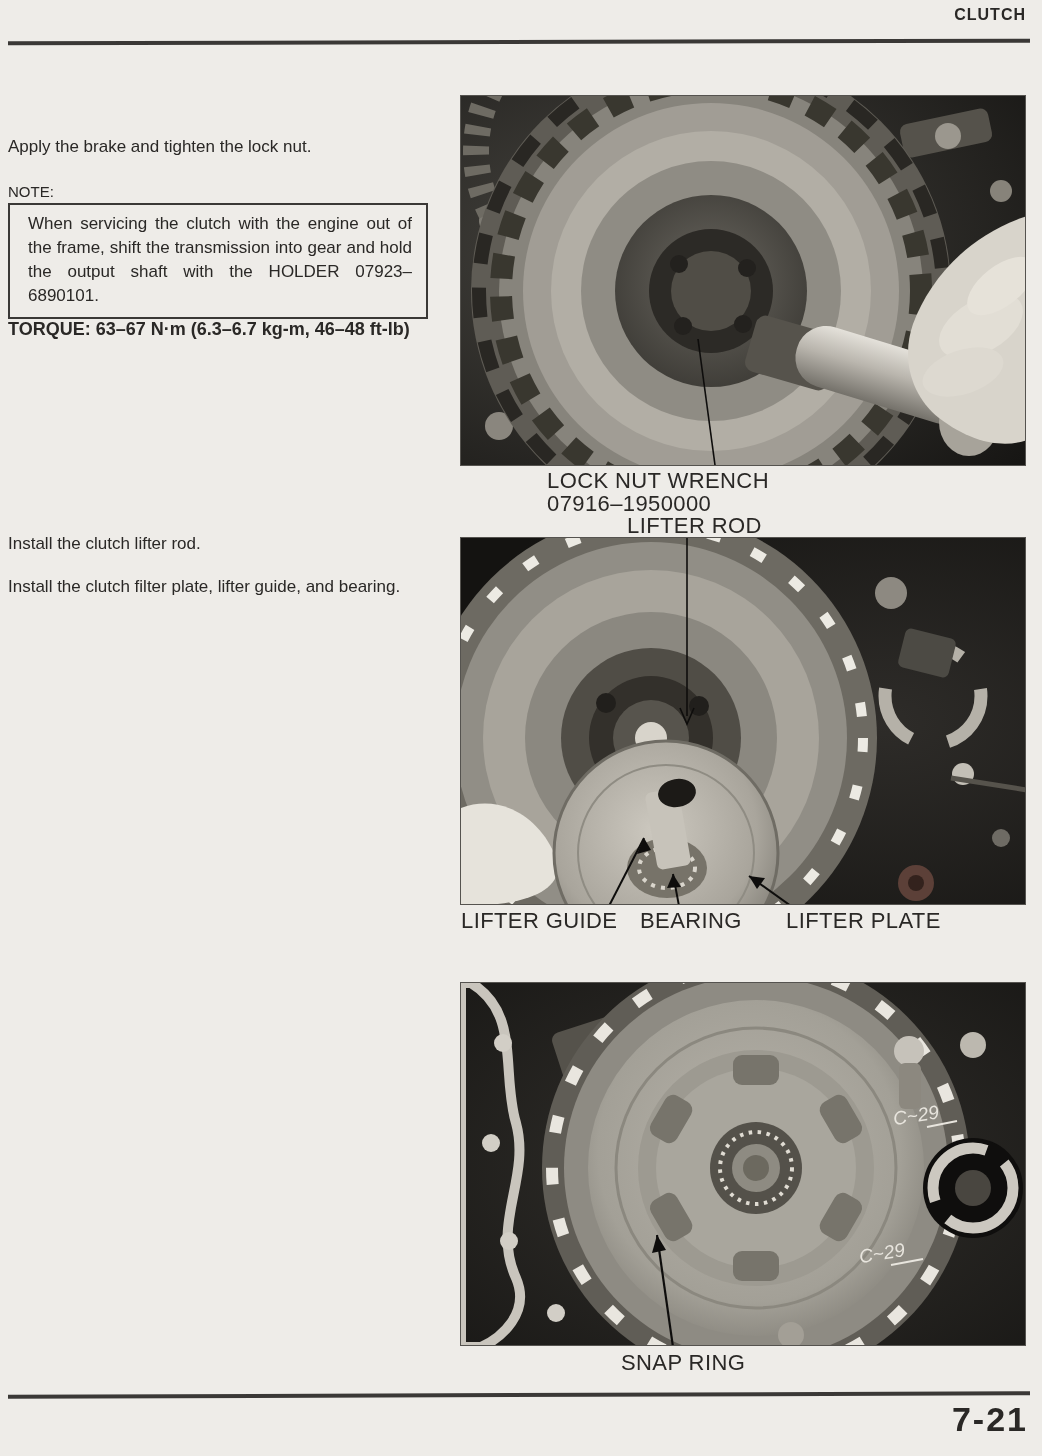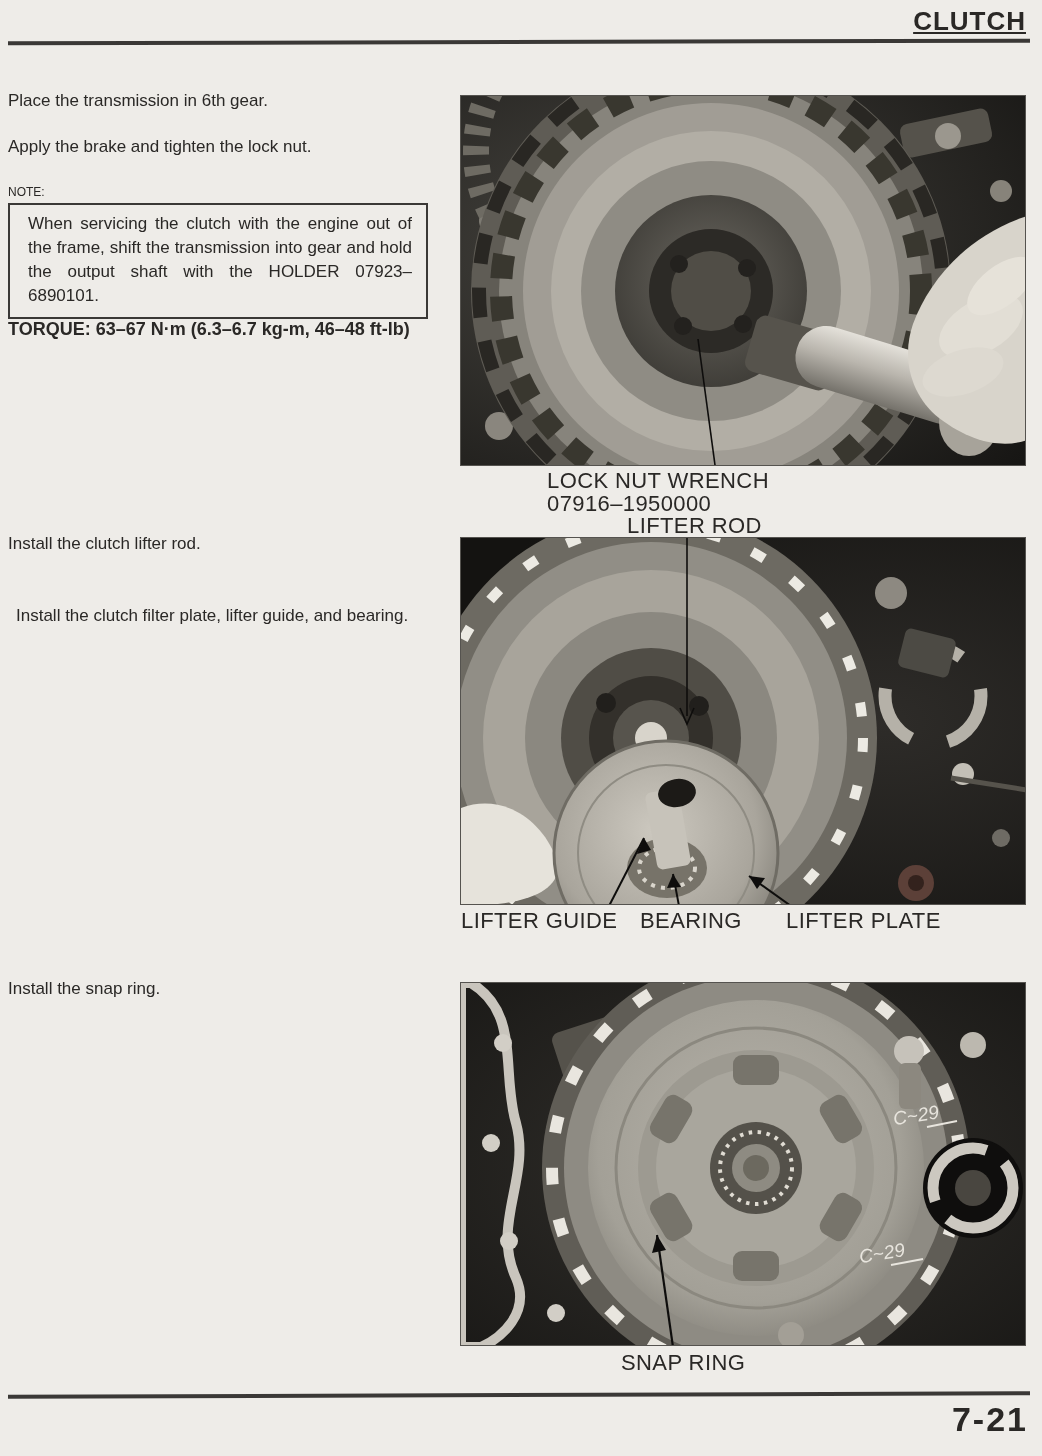--- a/index.html
+++ b/index.html
@@ -9,41 +9,41 @@
     width: 1042px;
     height: 1456px;
     background: #eeece8;
     font-family: "Liberation Sans", sans-serif;
     color: #2a2826;
     overflow: hidden;
   }
   .abs { position: absolute; }
   .hdr-title {
     top: 6px; right: 16px;
-    font-size: 26px; font-weight: bold; letter-spacing: 1px; text-decoration: underline;
+    font-size: 16px; font-weight: bold; letter-spacing: 1px;
   }
   .hdr-rule {
     top: 40px; left: 8px; width: 1022px; height: 4px;
     background: #3a3836;
     transform: rotate(-0.15deg);
   }
   .body-text { font-size: 17px; line-height: 22px; }
   .p1 { top: 90px; left: 8px; width: 440px; }
   .p2 { top: 136px; left: 8px; width: 440px; }
-  .note-label { top: 181px; left: 8px; font-size: 12px; }
+  .note-label { top: 181px; left: 8px; font-size: 15px; }
   .note-box {
     top: 203px; left: 8px; width: 420px;
     border: 2px solid #3a3836;
     padding: 7px 14px 9px 18px;
     font-size: 17px; line-height: 24px;
     text-align: justify;
   }
   .torque { top: 318px; left: 8px; width: 445px; font-weight: bold; font-size: 18px; }
   .p3 { top: 533px; left: 8px; width: 445px; }
-  .p4 { top: 576px; left: 16px; width: 447px; text-align: justify; margin-top: 29px; }
+  .p4 { top: 576px; left: 8px; width: 447px; text-align: justify; }
   .p5 { top: 978px; left: 8px; width: 440px; }
 
   .photo {
     border: 1px solid #55534f;
     background: #242220;
     overflow: hidden;
   }
   .photo1 { top: 95px;  left: 460px; width: 566px; height: 371px; }
   .photo2 { top: 537px; left: 460px; width: 566px; height: 368px; }
   .photo3 { top: 982px; left: 460px; width: 566px; height: 364px; }
@@ -69,28 +69,26 @@
   }
 </style>
 </head>
 <body>
 
 <div class="page">
 
   <div class="abs hdr-title">CLUTCH</div>
   <div class="abs hdr-rule"></div>
 
-  <div class="abs body-text p1">Place the transmission in 6th gear.</div>
   <div class="abs body-text p2">Apply the brake and tighten the lock nut.</div>
   <div class="abs body-text note-label">NOTE:</div>
   <div class="abs note-box">When servicing the clutch with the engine out of the frame, shift the transmission into gear and hold the output shaft with the HOLDER 07923–6890101.</div>
   <div class="abs body-text torque">TORQUE: 63–67 N·m (6.3–6.7 kg-m, 46–48 ft-lb)</div>
   <div class="abs body-text p3">Install the clutch lifter rod.</div>
   <div class="abs body-text p4">Install the clutch filter plate, lifter guide, and bearing.</div>
-  <div class="abs body-text p5">Install the snap ring.</div>
 
   <div class="abs photo photo1">
     <svg width="566" height="371" viewBox="0 0 566 371">
       <defs>
         <radialGradient id="g1hub" cx="50%" cy="45%" r="60%">
           <stop offset="0%" stop-color="#6b6861"></stop>
             <stop offset="100%" stop-color="#3c3a35"></stop>
         </radialGradient>
         <linearGradient id="g1wrench" x1="0" y1="0" x2="0" y2="1">
           <stop offset="0%" stop-color="#e4e1da"></stop>

